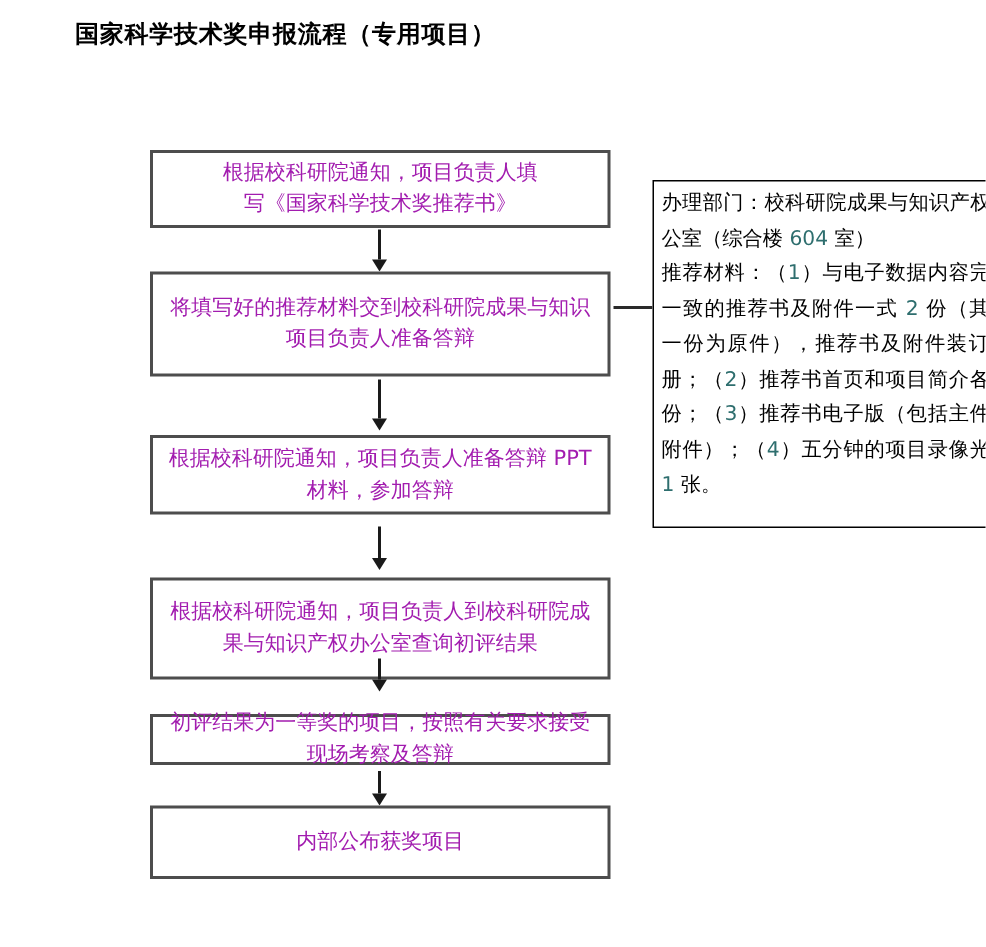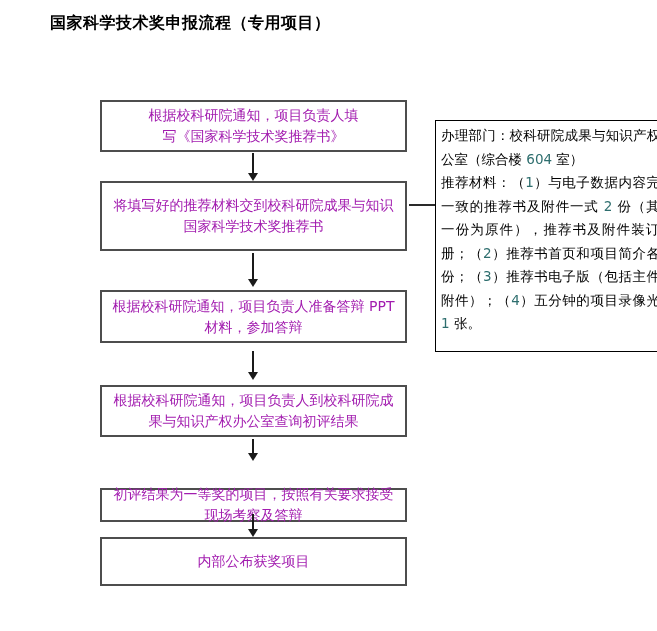--- a/index.html
+++ b/index.html
@@ -39,22 +39,22 @@
     align-items: center;
     font-size: 14px;
     color: #a21caf;
     line-height: 21px;
     text-align: center;
   }
   .flow-box .line { white-space: nowrap; }
   .box1 { top: 100px; height: 52px; }
   .box2 { top: 181px; height: 70px; }
   .box3 { top: 290px; height: 53px; }
-  .box4 { top: 385px; height: 52px; }
-  .box5 { top: 488px; height: 34px; }
+  .box4 { top: 385px; height: 68px; }
+  .box5 { top: 476px; height: 34px; }
   .box6 { top: 537px; height: 49px; }
 
   .arrow {
     position: absolute;
     left: 222px;
     width: 11px;
     display: flex;
     flex-direction: column;
     align-items: center;
   }
@@ -114,21 +114,21 @@
     <div class="line">写《国家科学技术奖推荐书》</div>
   </div>
 
   <div class="arrow a1">
     <div class="shaft"></div>
     <div class="head"></div>
   </div>
 
   <div class="flow-box box2">
     <div class="line">将填写好的推荐材料交到校科研院成果与知识</div>
-    <div class="line">国家科学技术奖推荐书</div>
+    <div class="line">项目负责人准备答辩</div>
   </div>
 
   <div class="arrow a2">
     <div class="shaft"></div>
     <div class="head"></div>
   </div>
 
   <div class="flow-box box3">
     <div class="line">根据校科研院通知，项目负责人准备答辩 PPT</div>
     <div class="line">材料，参加答辩</div>

